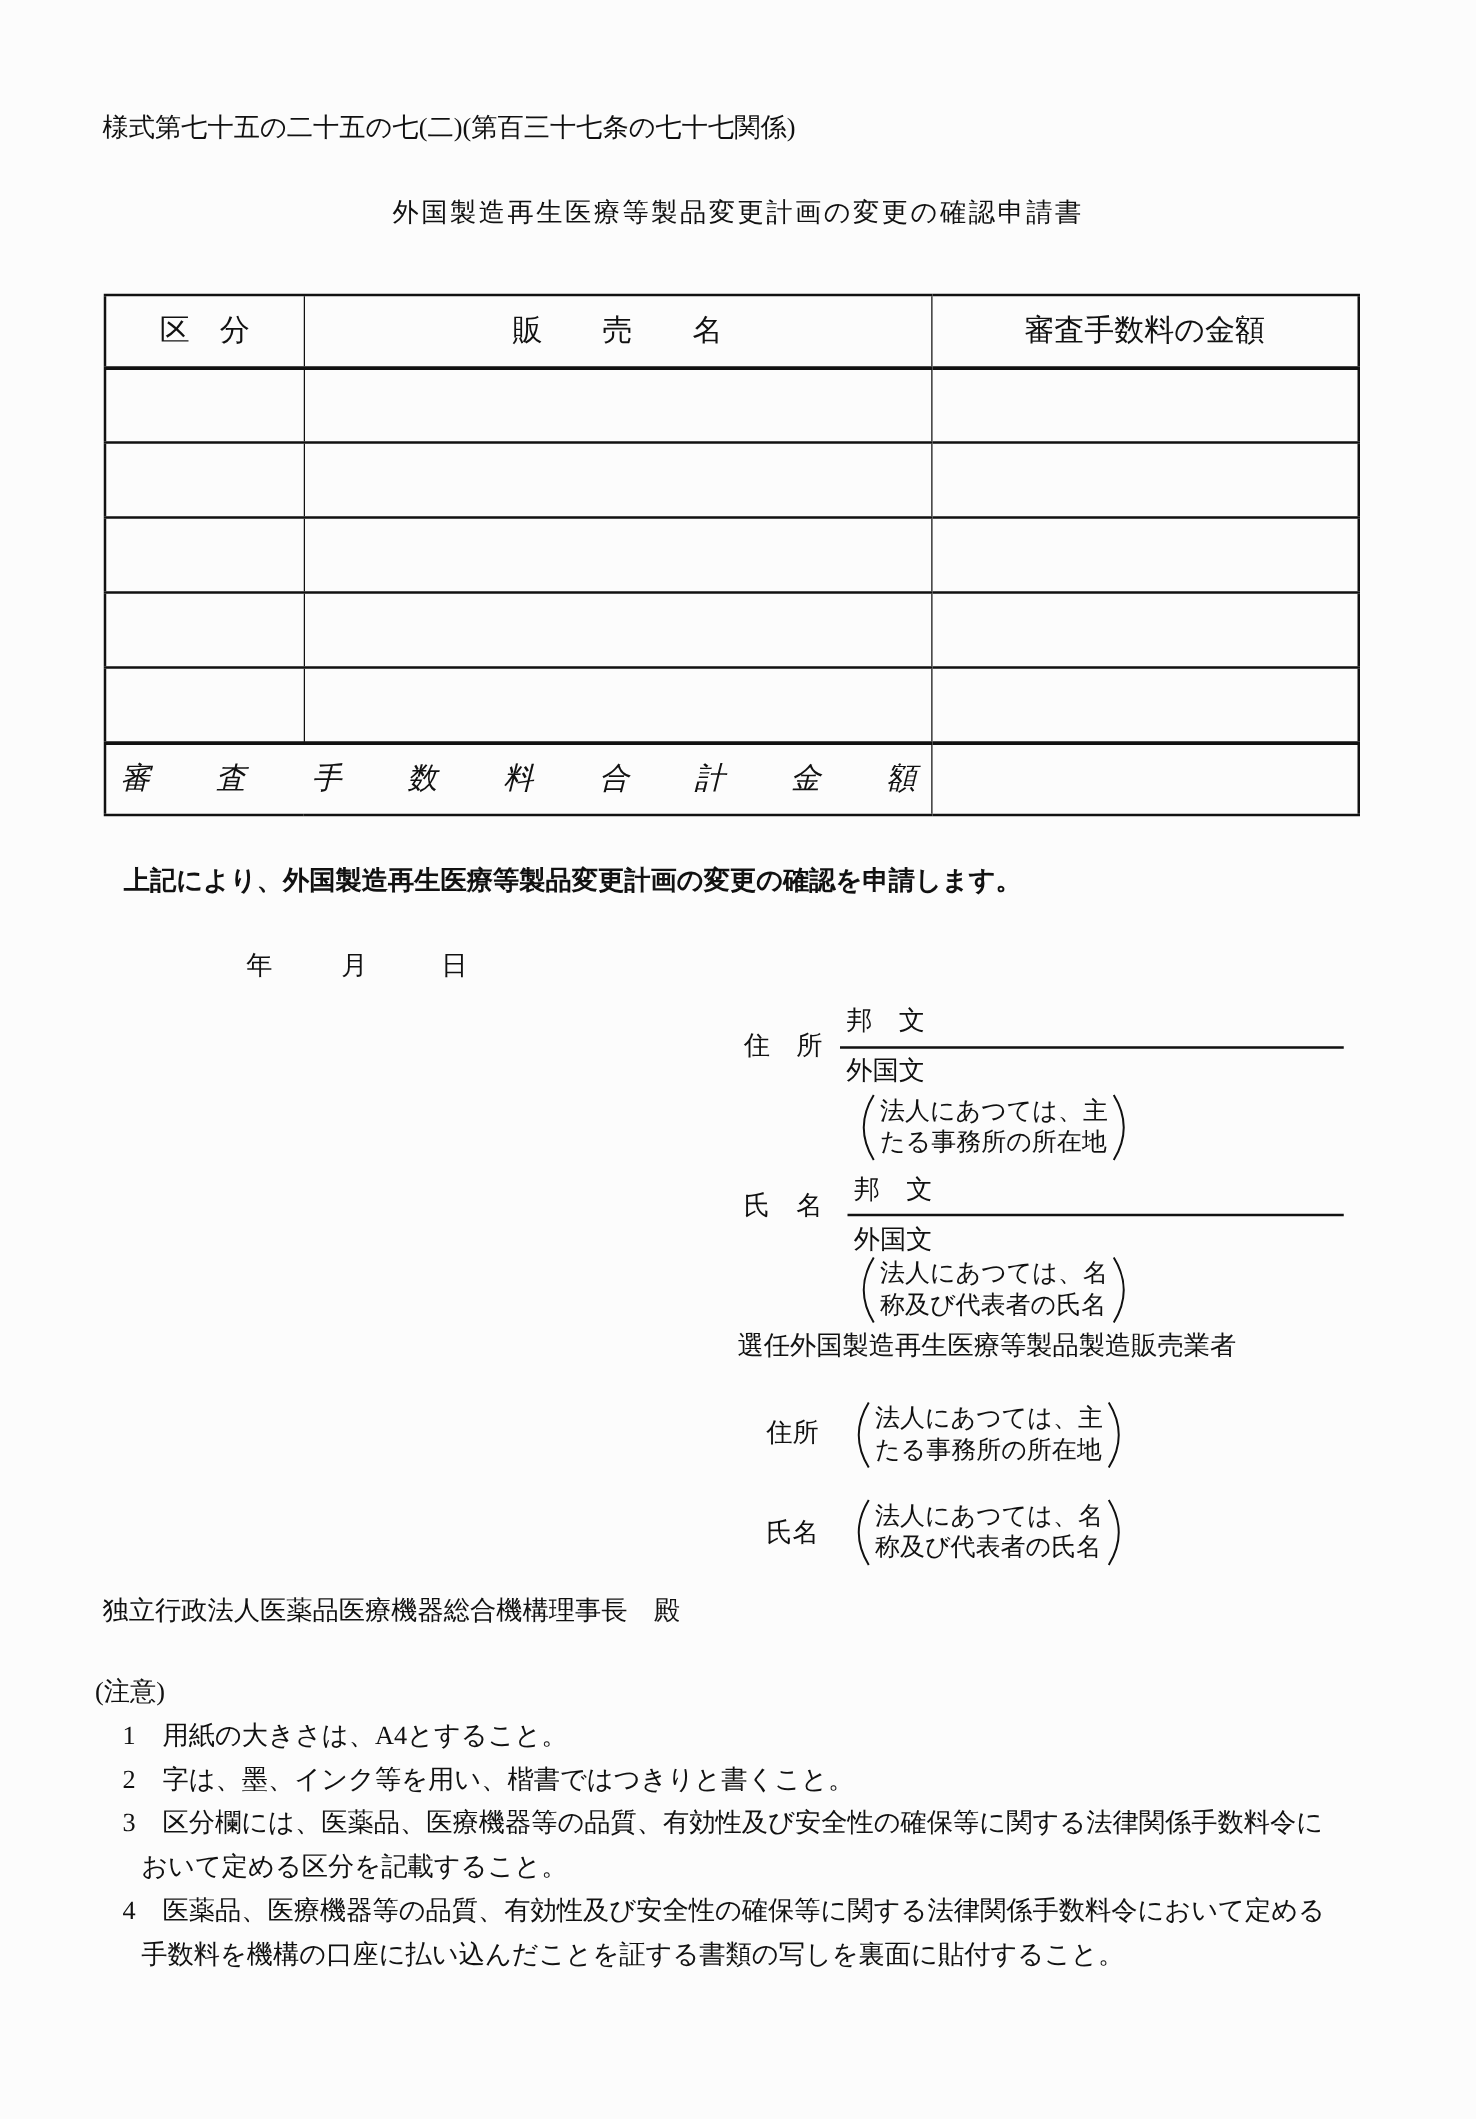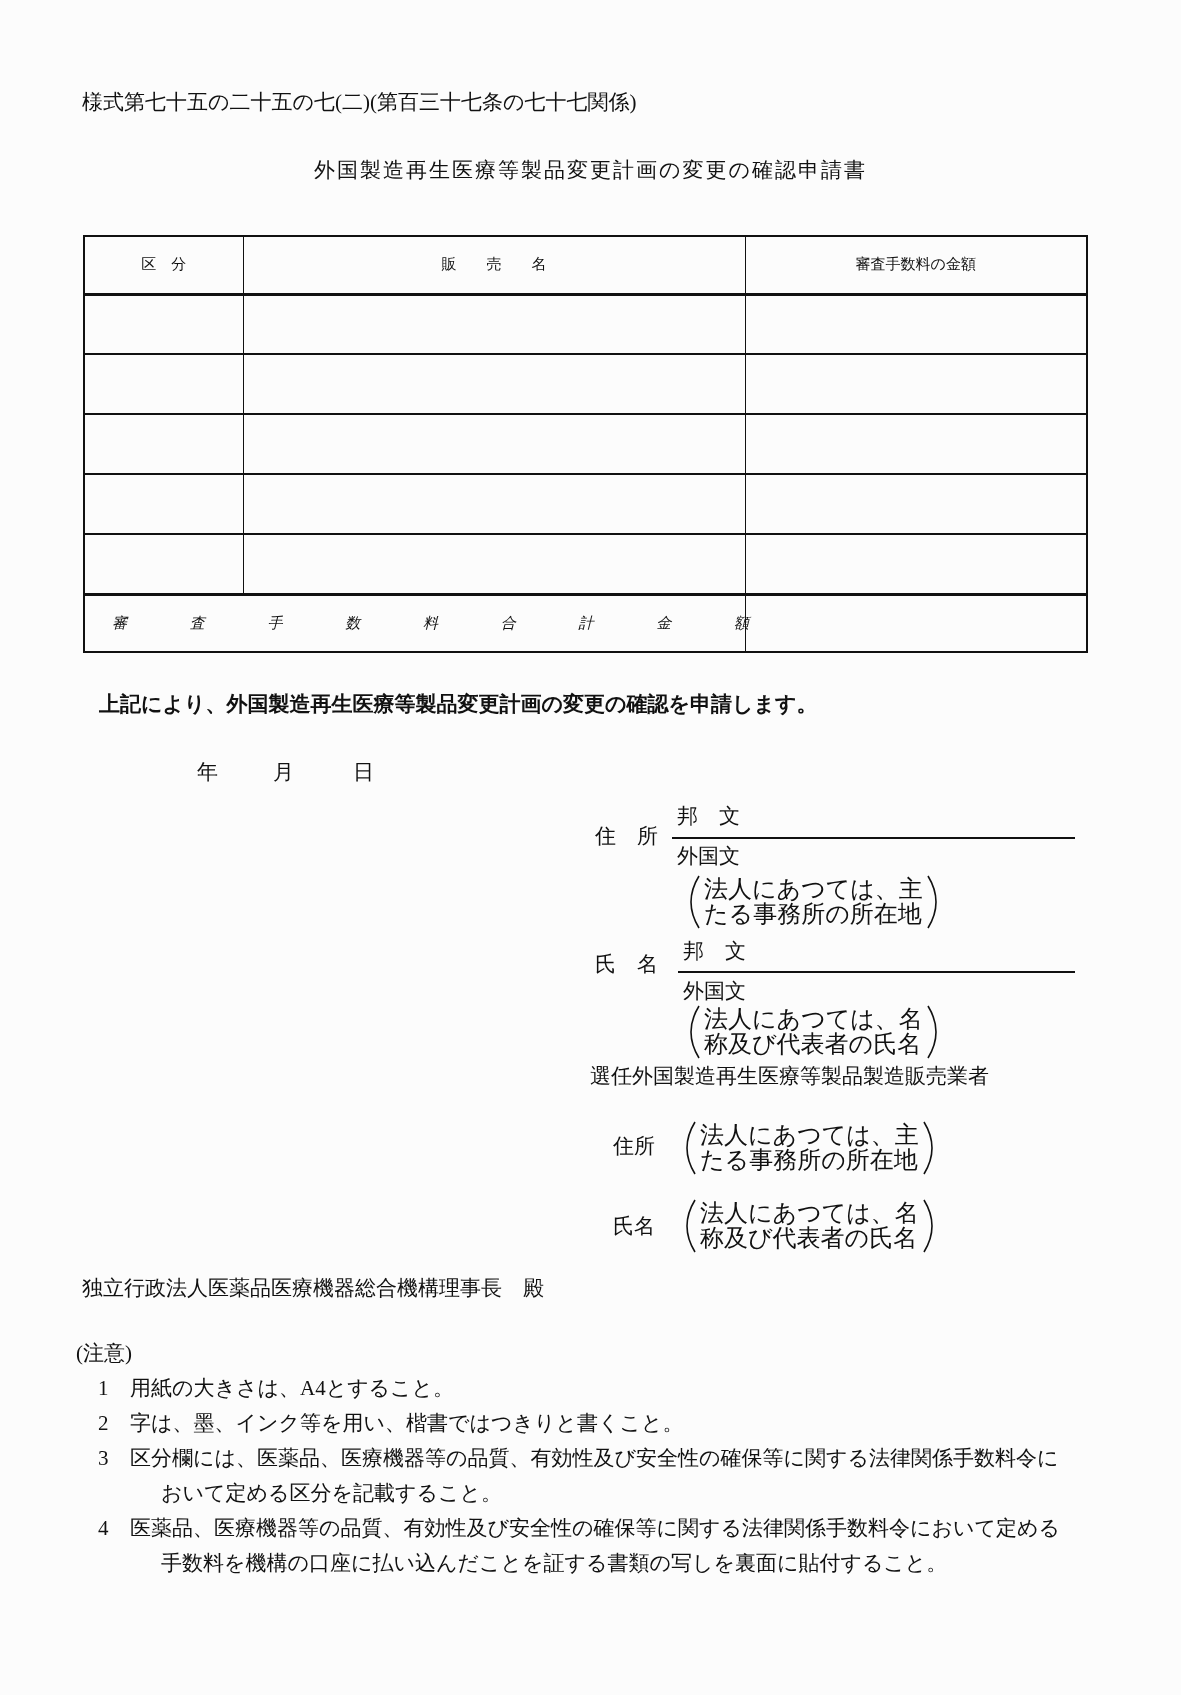--- a/index.html
+++ b/index.html
@@ -18,22 +18,22 @@
   .form-title{left:0;top:160px;width:1181px;text-align:center;letter-spacing:2px;white-space:nowrap;}
   
   table.fee-table{
     position:absolute;left:83px;top:235px;width:1003px;
     border-collapse:collapse;table-layout:fixed;
     border:2px solid #111;
   }
   table.fee-table td{
     border:1px solid #111;
     border-top-width:2px;border-bottom-width:2px;
-    padding:16px;vertical-align:middle;
-    font-size:15px;
+    padding:0;vertical-align:middle;
+    font-size:24px;
   }
   table.fee-table thead td{border-bottom-width:3px;text-align:center;}
   table.fee-table tr.total-row td{border-top-width:3px;}
   .total-label{
     margin-left:11px;width:637px;
     text-align:justify;text-align-last:justify;font-style:italic;
   }
   
   .statement{left:99px;top:694px;font-weight:bold;}
   .date-year{left:197px;top:762px;}
@@ -45,35 +45,35 @@
   .rule{position:absolute;height:2px;background:#111;}
   .addr-rule{left:672px;top:837px;width:403px;}
   .addr-foreign{left:677px;top:846px;}
   .name-label{left:595px;top:954px;}
   .name-domestic{left:683px;top:941px;}
   .name-rule{left:678px;top:971px;width:397px;}
   .name-foreign{left:683px;top:981px;}
   
   .paren-group{position:absolute;display:flex;align-items:center;}
   .paren-group .lines{padding:0 3px;}
-  .paren-group .lines div{font-size:24px;line-height:25px;white-space:nowrap;}
+  .paren-group .lines div{font-size:20px;line-height:25px;white-space:nowrap;}
   .paren-svg{display:block;width:13px;height:56px;}
   .pg-addr1{left:688px;top:874px;}
   .pg-name1{left:688px;top:1004px;}
   .pg-addr2{left:684px;top:1120px;}
   .pg-name2{left:684px;top:1198px;}
   .marketer-heading{left:590px;top:1066px;}
   .addr2-label{left:613px;top:1136px;}
   .name2-label{left:613px;top:1216px;}
   .addressee{left:82px;top:1266px;margin-top:12px;}
   
   .notes{left:76px;top:1336px;width:1050px;line-height:35px;white-space:normal;}
   .note{padding-left:37px;}
   .note .num{display:inline-block;width:32px;margin-left:-15px;}
-  .note .cont{display:block;margin-left:48px;}
+  .note .cont{display:block;}
 </style>
 </head>
 <body>
 
 <div class="page">
 
   <div class="abs form-number">様式第七十五の二十五の七(二)(第百三十七条の七十七関係)</div>
   <div class="abs form-title">外国製造再生医療等製品変更計画の変更の確認申請書</div>
 
   <table class="fee-table">

